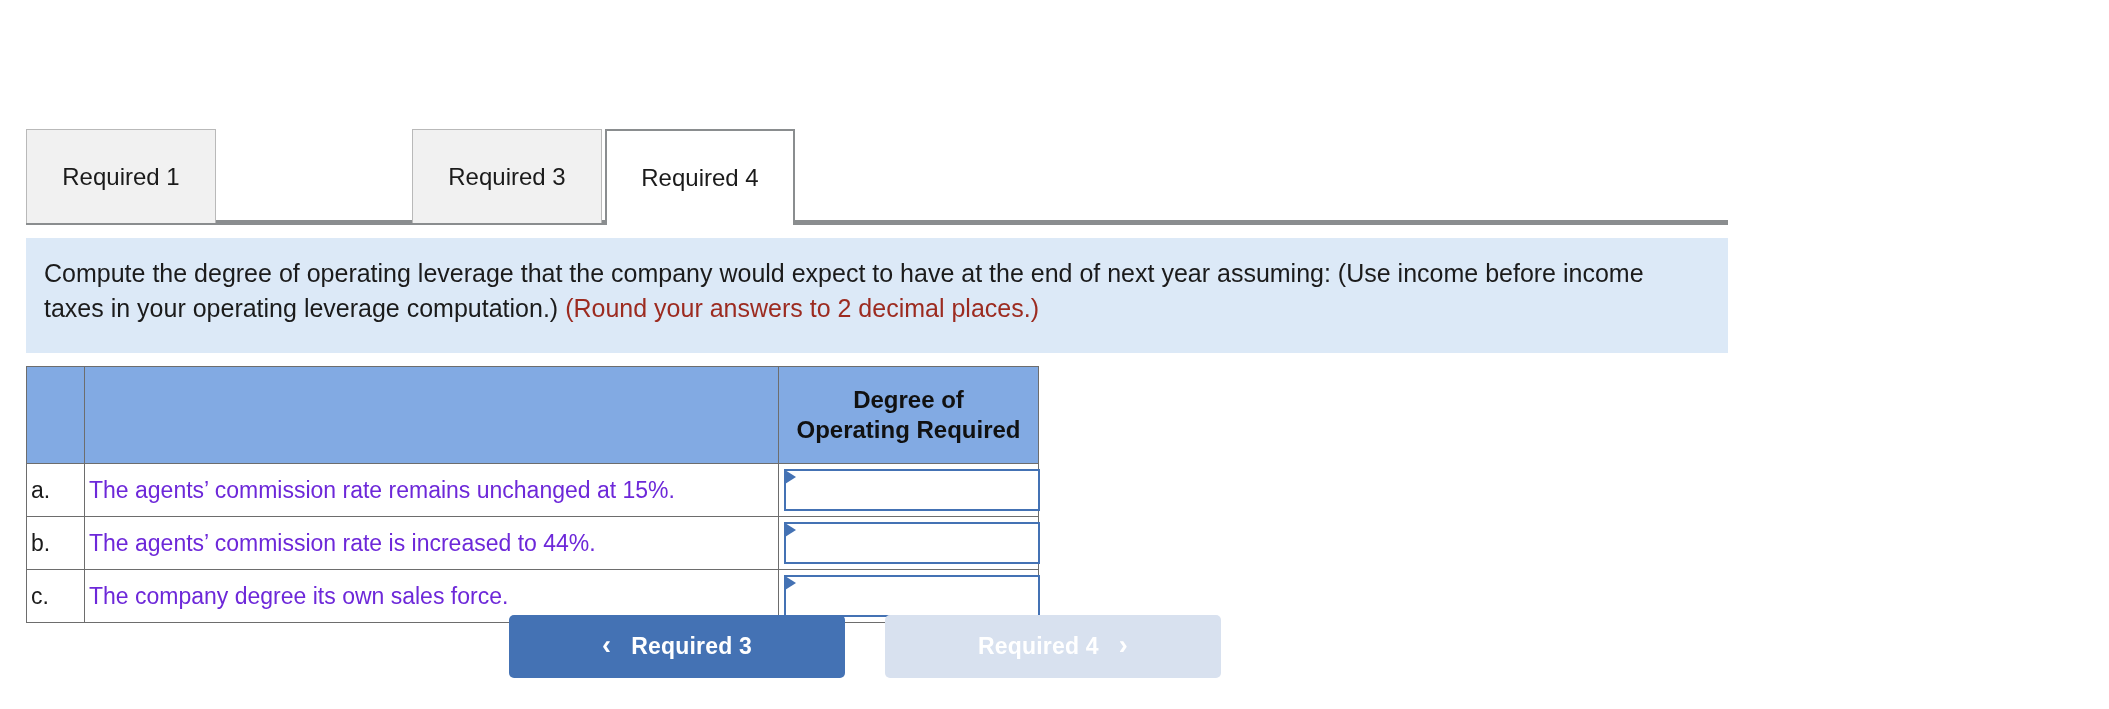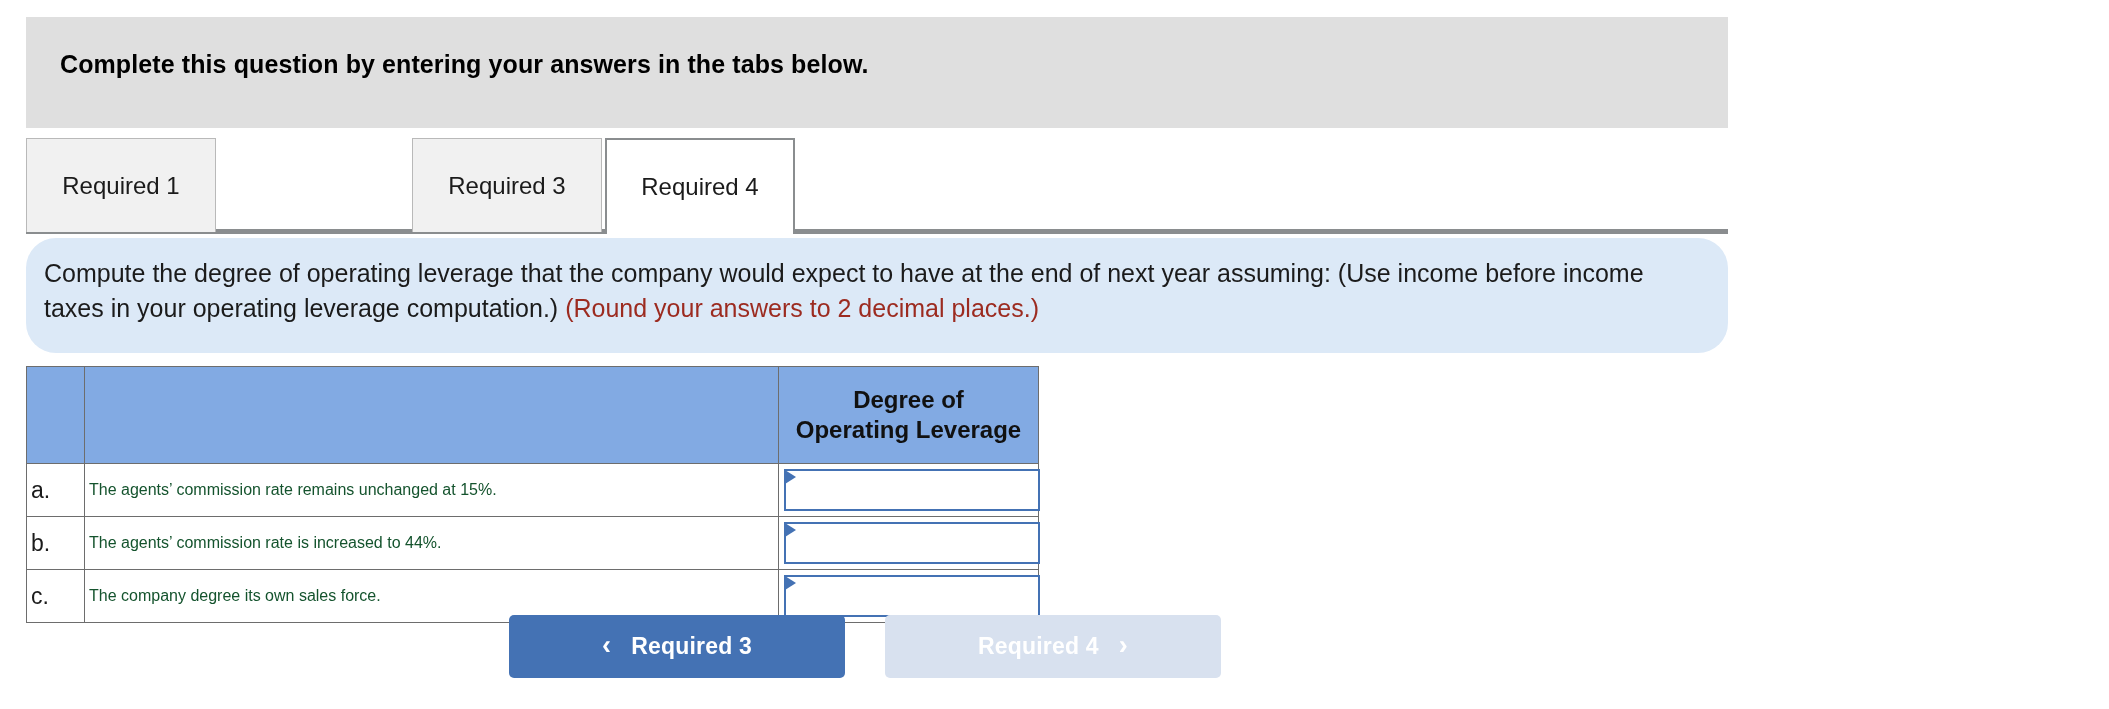--- a/index.html
+++ b/index.html
@@ -40,21 +40,21 @@
     font-weight: bold;
     color: #000000;
     letter-spacing: 0.1px;
     white-space: nowrap;
   }
 
   
   .tabstrip {
     position: absolute;
     left: 26px;
-    top: 138px;
+    top: 129px;
     width: 1702px;
     height: 96px;
     padding-left: 34px;
   }
   .tabstrip-baseline {
     position: absolute;
     left: 0;
     top: 91px;
     width: 1702px;
     height: 5px;
@@ -91,21 +91,20 @@
   
   .prompt {
     position: absolute;
     left: 26px;
     top: 238px;
     width: 1702px;
     height: 115px;
     background: #dce9f7;
     box-sizing: border-box;
     padding: 18px 24px 0 18px;
-    border-radius: 30px;
   }
   .prompt-text {
     font-size: 25px;
     line-height: 35px;
     color: #1b1b1b;
   }
   .prompt-round {
     color: #9c2b20;
   }
 
@@ -145,22 +144,22 @@
     height: 44px;
     background: #ffffff;
   }
   .cell-label {
     font-size: 23px;
     color: #1b1b1b;
     padding-left: 9px;
     vertical-align: middle;
   }
   .cell-desc {
-    font-size: 16px;
-    color: #14532d;
+    font-size: 23px;
+    color: #6d28d9;
     padding-left: 11px;
     vertical-align: middle;
     white-space: nowrap;
   }
   .cell-answer {
     padding: 0;
     vertical-align: middle;
     border-left: 1px solid #6d6d6d !important;
   }
 
@@ -240,23 +239,20 @@
     font-weight: bold;
     line-height: 1;
     transform: translateY(-1px);
   }
 </style>
 </head>
 <body>
 
 <div class="page">
 
-  <div class="header-banner">
-    <div class="header-banner-text">Complete this question by entering your answers in the tabs below.</div>
-  </div>
 
   <div class="tabstrip">
     <div class="tabstrip-baseline"></div>
     <div class="tab tab-1">
       <span>Required 1</span>
     </div>
     <div class="tab tab-3">
       <span>Required 3</span>
     </div>
     <div class="tab tab-4 active">
@@ -276,21 +272,21 @@
       <col class="col-label">
       <col class="col-desc">
       <col class="col-answer">
     </colgroup>
     <thead>
       <tr>
         <th class="hdr-cell"></th>
         <th class="hdr-cell"></th>
         <th class="hdr-cell hdr-answer">
           <span>Degree of</span><br>
-          <span>Operating Leverage</span>
+          <span>Operating Required</span>
         </th>
       </tr>
     </thead>
     <tbody>
       <tr class="body-row">
         <td class="cell-label">a.</td>
         <td class="cell-desc">The agents’ commission rate remains unchanged at 15%.</td>
         <td class="cell-answer">
           <div class="answer-input-wrap">
             <input class="answer-input" type="text" value="" style="">

